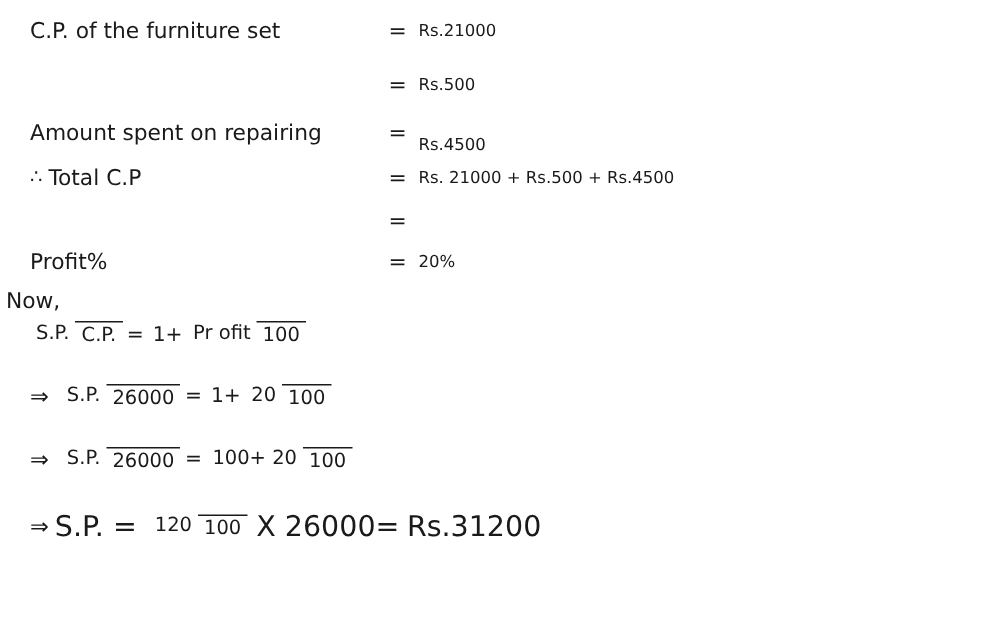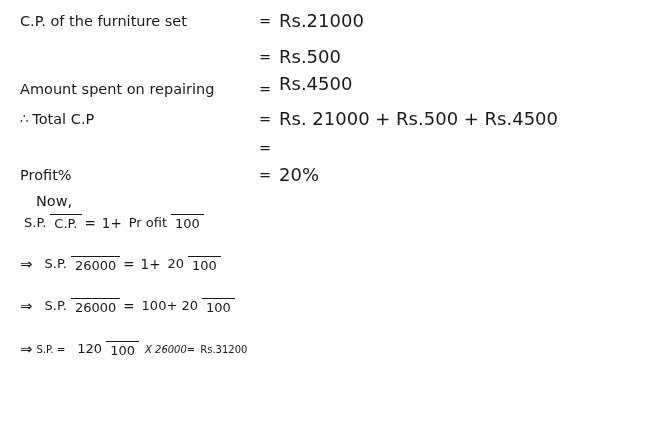--- a/index.html
+++ b/index.html
@@ -30,21 +30,21 @@
     font-size: 14.5px;
     line-height: 18px;
   }
   .eq {
     position: absolute;
     font-size: 14.5px;
     line-height: 18px;
   }
   .val {
     position: absolute;
-    font-size: 18px;
+    font-size: 11px;
     line-height: 18px;
   }
   .therefore {
     font-size: 13px;
     margin-right: 4px;
     position: relative;
     top: -1px;
   }
 
   
@@ -73,21 +73,21 @@
   }
   .expr .op {
     margin: 0 3px;
     font-size: 13.5px;
   }
   .arrow {
     font-size: 15px;
     margin-right: 2px;
   }
   .inline-txt {
-    font-size: 10px;
+    font-size: 19px;
   }
   .bottom-line {
     position: absolute;
     font-size: 14.5px;
     white-space: nowrap;
   }
 </style>
 </head>
 <body>
 
@@ -99,38 +99,38 @@
   <div class="eq" style="left:259px; top:12px;">=</div>
   <div class="val" style="left:279px; top:12px;">Rs.21000</div>
 
   <div class="eq" style="left:259px; top:48px;">=</div>
   <div class="val" style="left:279px; top:48px;">Rs.500</div>
 
   <div class="row lbl" style="left:20px; top:80px;">
     <span>Amount spent on repairing</span>
   </div>
   <div class="eq" style="left:259px; top:80px;">=</div>
-  <div class="val" style="left:279px; top:75px;">Rs.4500</div>
+  <div class="val" style="left:279px; top:88px;">Rs.4500</div>
 
   <div class="row lbl" style="left:20px; top:110px;">
     <span class="therefore">∴</span>
     <span>Total C.P</span>
   </div>
   <div class="eq" style="left:259px; top:110px;">=</div>
   <div class="val" style="left:279px; top:110px;">Rs. 21000 + Rs.500 + Rs.4500</div>
 
   <div class="eq" style="left:259px; top:139px;">=</div>
 
   <div class="row lbl" style="left:20px; top:166px;">
     <span>Profit%</span>
   </div>
   <div class="eq" style="left:259px; top:166px;">=</div>
   <div class="val" style="left:279px; top:166px;">20%</div>
 
-  <div class="row lbl" style="left:36px; top:192px;">
+  <div class="row lbl" style="left:4px; top:192px;">
     <span>Now,</span>
   </div>
 
   <div class="expr" style="left:20px; top:214px;">
     <span class="frac">
       <span class="num">S.P.</span>
       <span class="den">C.P.</span>
     </span>
     <span class="op">=</span>
     <span class="op">1+</span>
@@ -167,18 +167,18 @@
     </span>
   </div>
 
   <div class="expr" style="left:20px; top:340px;">
     <span class="arrow">⇒</span>
     <span class="inline-txt" style="margin-left:2px;">S.P.  =</span>
     <span class="frac" style="margin-left:8px;">
       <span class="num">120</span>
       <span class="den">100</span>
     </span>
-    <span class="inline-txt" style="margin-left:6px;font-style:italic;">X 26000=</span>
+    <span class="inline-txt" style="margin-left:6px;">X 26000=</span>
     <span class="inline-txt" style="margin-left:5px;">Rs.31200</span>
   </div>
 
 
 </div>
 
 </body></html>

